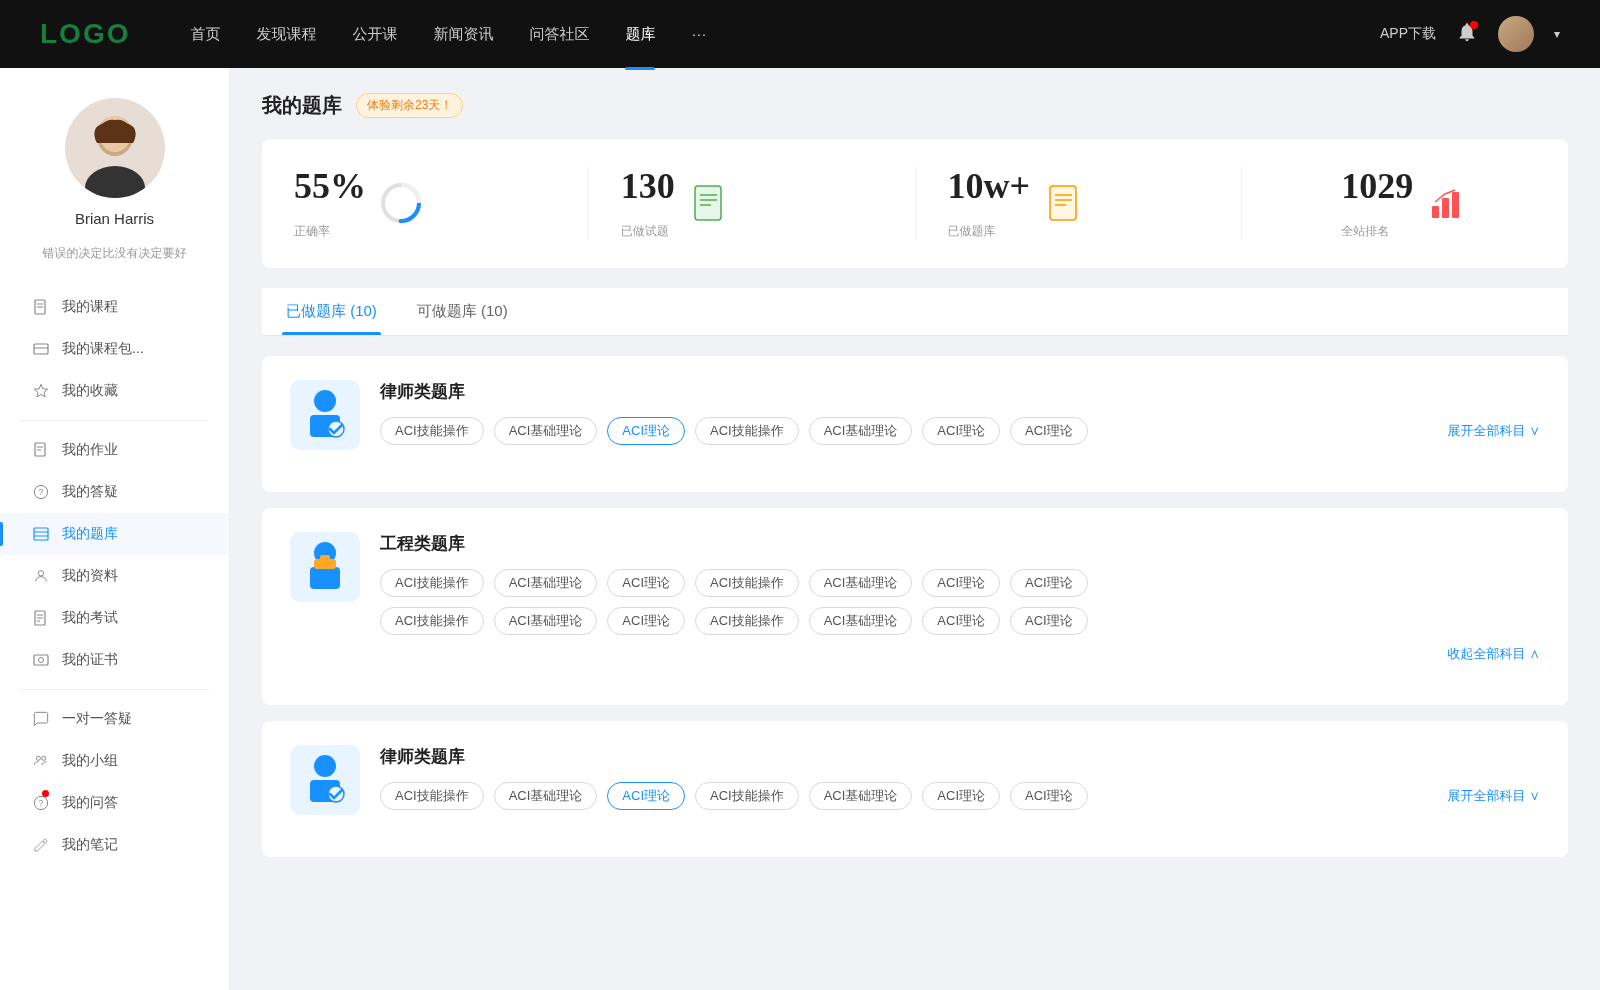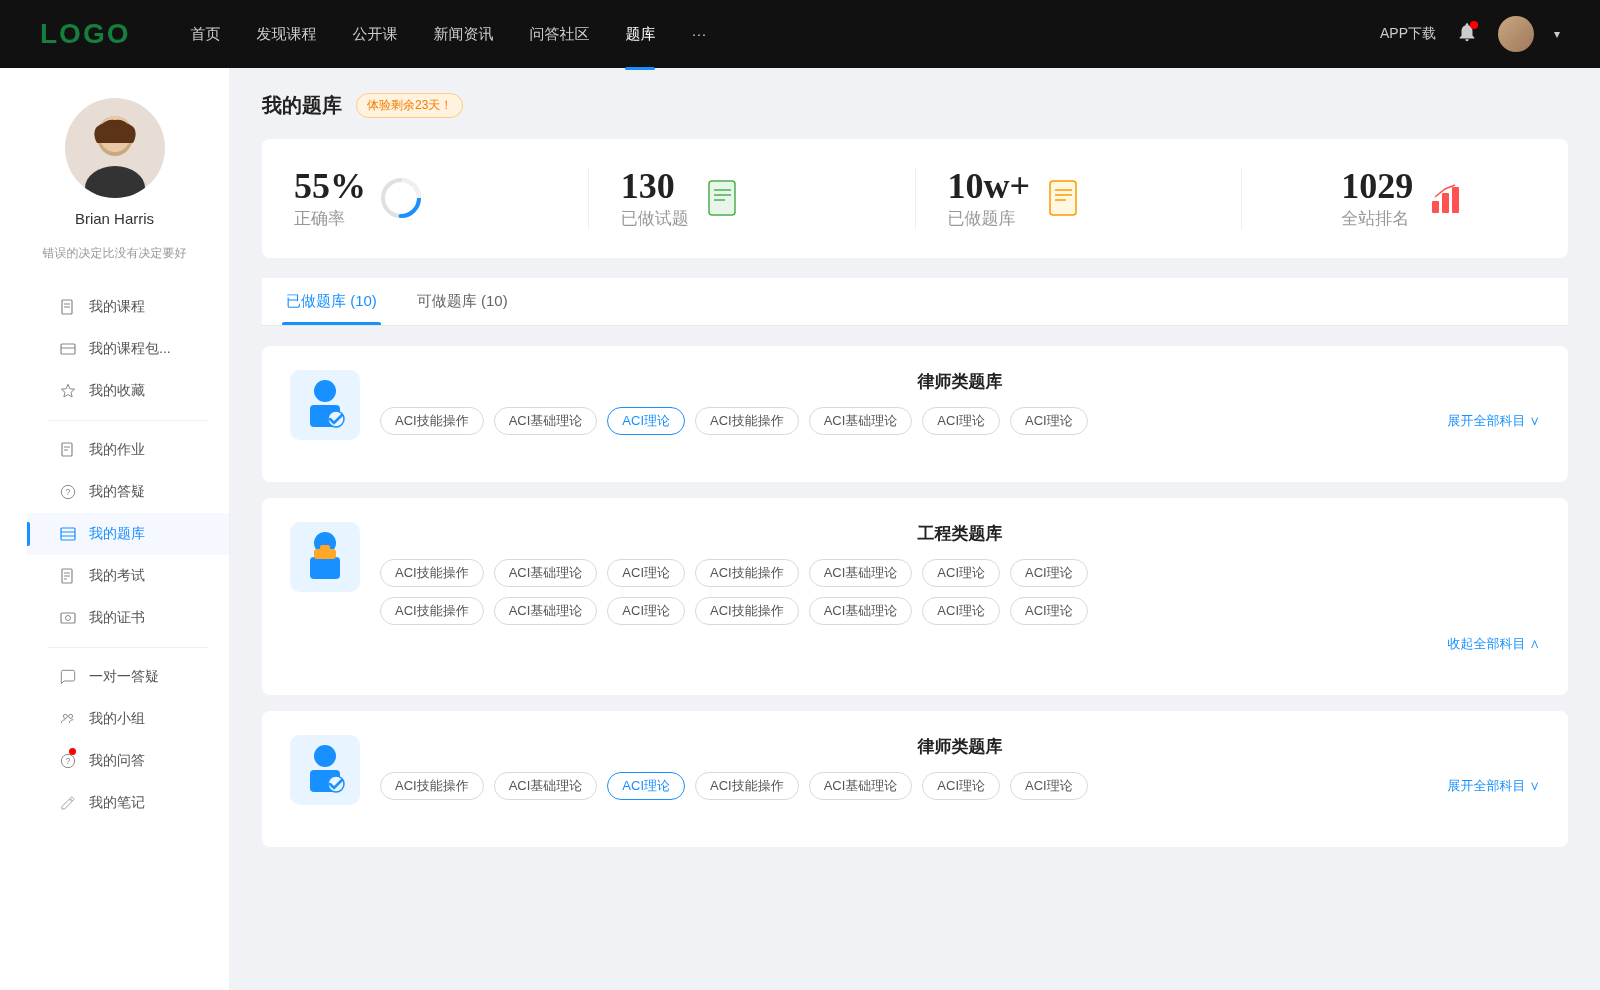--- a/index.html
+++ b/index.html
@@ -127,21 +127,20 @@
     }
     .sidebar-motto {
       font-size: 12px;
       color: #999;
       margin-bottom: 24px;
       text-align: center;
       padding: 0 20px;
     }
     .sidebar-nav {
       width: 100%;
-      padding-left: 27px;
     }
     .sidebar-nav-item {
       display: flex;
       align-items: center;
       gap: 12px;
       padding: 12px 32px;
       color: #555;
       font-size: 14px;
       cursor: pointer;
       position: relative;
@@ -231,23 +230,23 @@
       justify-content: center;
     }
     .stat-text-group {}
     .stat-value {
       font-size: 36px;
       font-weight: 700;
       color: #222;
       line-height: 1.1;
     }
     .stat-label {
-      font-size: 17px;
+      font-size: 12px;
       color: #999;
-      margin-top: 0;
+      margin-top: 16px;
     }
     .stat-icon {
       width: 42px;
       height: 42px;
       display: flex;
       align-items: center;
       justify-content: center;
     }
 
     
@@ -286,21 +285,20 @@
       background: #fff;
       border-radius: 8px;
       padding: 24px 28px;
       margin-bottom: 16px;
     }
     .qb-card-header {
       display: flex;
       align-items: flex-start;
       gap: 20px;
       margin-bottom: 18px;
-      text-align: center;
     }
     .qb-icon {
       width: 70px;
       height: 70px;
       border-radius: 10px;
       background: #e8f4ff;
       display: flex;
       align-items: center;
       justify-content: center;
       flex-shrink: 0;
@@ -455,20 +453,29 @@
           <svg width="16" height="16" viewBox="0 0 16 16">
               <rect x="1" y="2" width="14" height="12" rx="1" fill="none" stroke="#1890ff" stroke-width="1.2"></rect>
               <line x1="1" y1="6" x2="15" y2="6" stroke="#1890ff" stroke-width="1"></line>
               <line x1="1" y1="10" x2="15" y2="10" stroke="#1890ff" stroke-width="1"></line>
             </svg>
         </span>
         <span class="sidebar-item-label" style="color:#1890ff">我的题库</span>
       </div>
       <div class="sidebar-nav-item">
         <span class="sidebar-icon">
+          <svg width="16" height="16" viewBox="0 0 24 24">
+              <circle cx="12" cy="8" r="4" fill="none" stroke="#888" stroke-width="1.5"></circle>
+              <path d="M4 20c0-4 3.6-7 8-7s8 3 8 7" fill="none" stroke="#888" stroke-width="1.5"></path>
+            </svg>
+        </span>
+        <span class="sidebar-item-label">我的资料</span>
+      </div>
+      <div class="sidebar-nav-item">
+        <span class="sidebar-icon">
           <svg width="16" height="16" viewBox="0 0 16 16">
               <rect x="2" y="1" width="10" height="14" rx="1" fill="none" stroke="#888" stroke-width="1.2"></rect>
               <line x1="4" y1="5" x2="10" y2="5" stroke="#888" stroke-width="1"></line>
               <line x1="4" y1="8" x2="10" y2="8" stroke="#888" stroke-width="1"></line>
               <line x1="4" y1="11" x2="7" y2="11" stroke="#888" stroke-width="1"></line>
             </svg>
         </span>
         <span class="sidebar-item-label">我的考试</span>
       </div>
       <div class="sidebar-nav-item">

